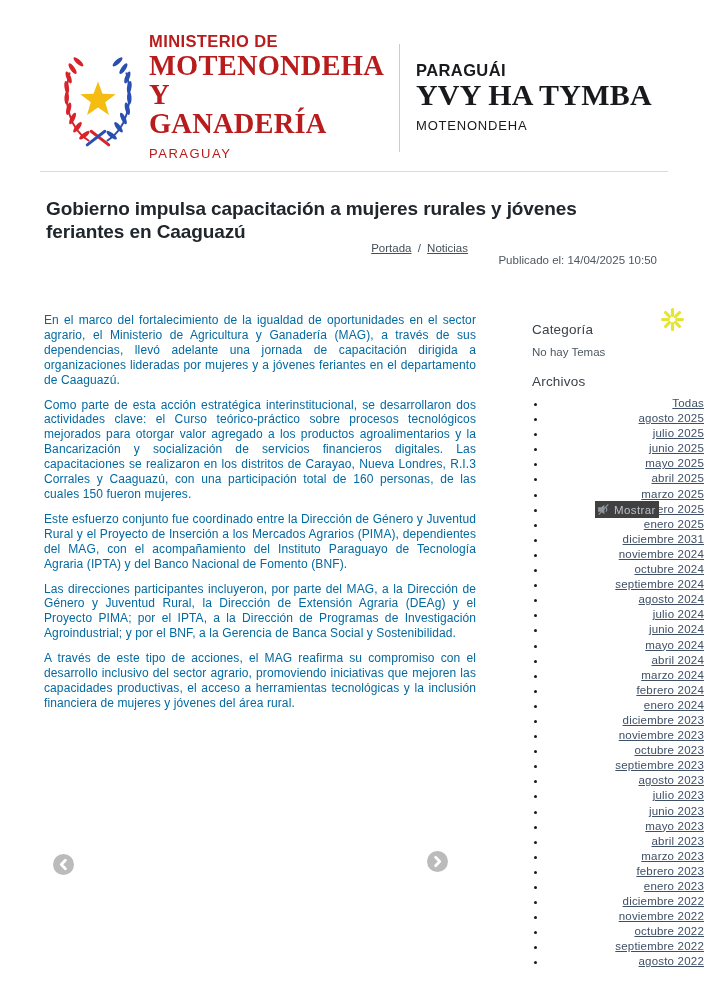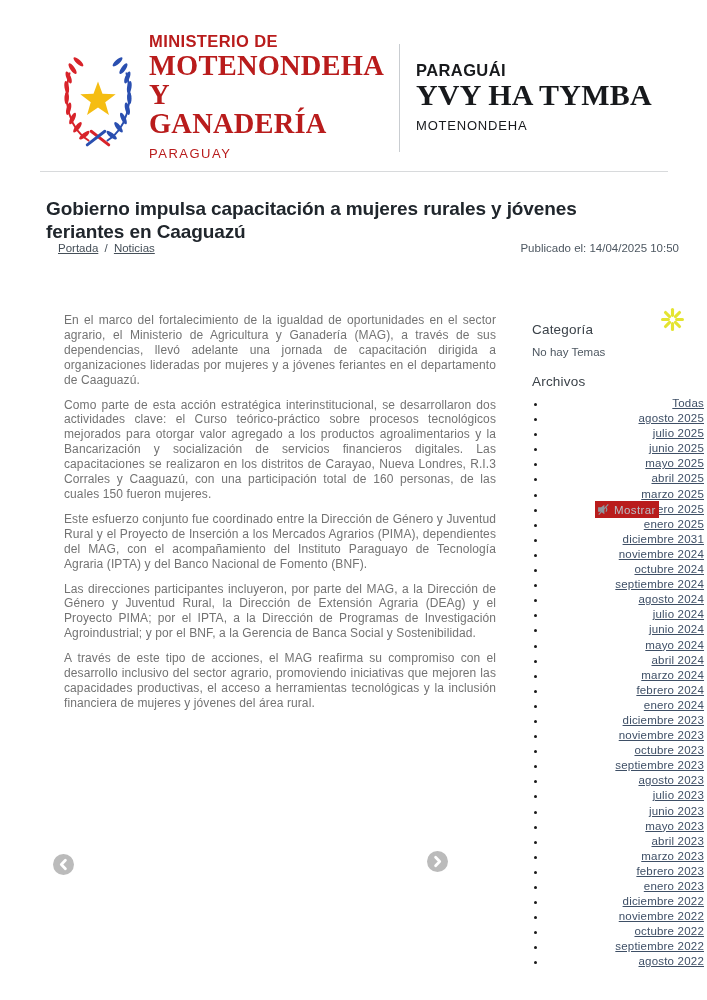--- a/index.html
+++ b/index.html
@@ -16,47 +16,47 @@
   .logo-vdivider{width:1px;height:108px;background:#c9cdd1;margin:0 16px 0 2px;}
   .logo-right{color:#17191c;}
   .logo-right .logo-serif{font-size:30px;line-height:30px;}
   .logo-right .logo-sub{letter-spacing:.8px;}
 
   .rule{position:absolute;left:40px;top:171px;width:628px;height:1px;background:#d8dadc;}
 
   
   .title{position:absolute;left:46px;top:184px;width:600px;font-size:19px;line-height:23.5px;
          font-weight:bold;color:#20262c;letter-spacing:-.1px;}
-  .meta-row{position:absolute;left:58px;top:240px;width:621px;display:flex;justify-content:space-between;align-items:flex-start;}
+  .meta-row{position:absolute;left:36px;top:240px;width:621px;display:flex;justify-content:space-between;align-items:flex-start;text-align:right;}
   .breadcrumbs{width:432px;font-size:11.5px;line-height:17px;}
   .breadcrumbs a{color:#454f58;text-decoration:underline;cursor:pointer;}
   .bc-sep{color:#454f58;margin:0 3px;}
   .bc-current{display:block;color:#3c5270;padding-left:2px;}
   .bc-current .bc-sep{margin:0 4px 0 2px;color:#3c5270;}
-  .published{font-size:11.5px;color:#4d5761;white-space:nowrap;margin-top:2px;}
-
-  
-  .body-col{position:absolute;left:64px;top:313px;width:432px;font-size:12px;line-height:14.9px;
-            color:#737373;text-align:justify;letter-spacing:.1px;}
+  .published{font-size:11.5px;color:#4d5761;white-space:nowrap;margin-top:14px;}
+
+  
+  .body-col{position:absolute;left:44px;top:313px;width:432px;font-size:12px;line-height:14.9px;
+            color:#0369a1;text-align:justify;letter-spacing:.1px;}
   .body-col p{margin:0 0 10px 0;}
 
   
   .sidebar{position:absolute;left:532px;top:322px;width:172px;}
   .side-h{font-size:13.5px;color:#3b4249;margin:0 0 9px 0;font-weight:normal;letter-spacing:.2px;}
   .side-empty{font-size:11.5px;color:#4d5761;margin:0 0 16px 0;}
   .side-h2{margin-bottom:7px;}
   .archives{margin:0;padding:0 0 0 14px;list-style:disc;text-align:right;}
   .archives li{font-size:11.5px;line-height:15.1px;color:#1a1a1a;}
   .archives li::marker{color:#1a1a1a;font-size:9px;}
   .archives a{color:#3e4f66;text-decoration:underline;cursor:pointer;letter-spacing:.2px;}
 
   
   .asterisk{position:absolute;left:661px;top:308px;width:23px;height:23px;cursor:pointer;}
   .tooltip{position:absolute;left:595px;top:501px;height:17px;display:flex;align-items:center;gap:4px;
-           background:#b91c1c;padding:0 3px 0 2px;}
+           background:#404040;padding:0 3px 0 2px;}
   .tooltip-label{font-size:11.5px;color:#b9bfc7;letter-spacing:.4px;}
   .nav-btn{position:absolute;width:21px;height:21px;border:none;background:transparent;padding:0;cursor:pointer;}
   .nav-prev{left:53px;top:854px;}
   .nav-next{left:427px;top:851px;}
 </style>
 </head>
 <body>
 
 <div class="page">
 

